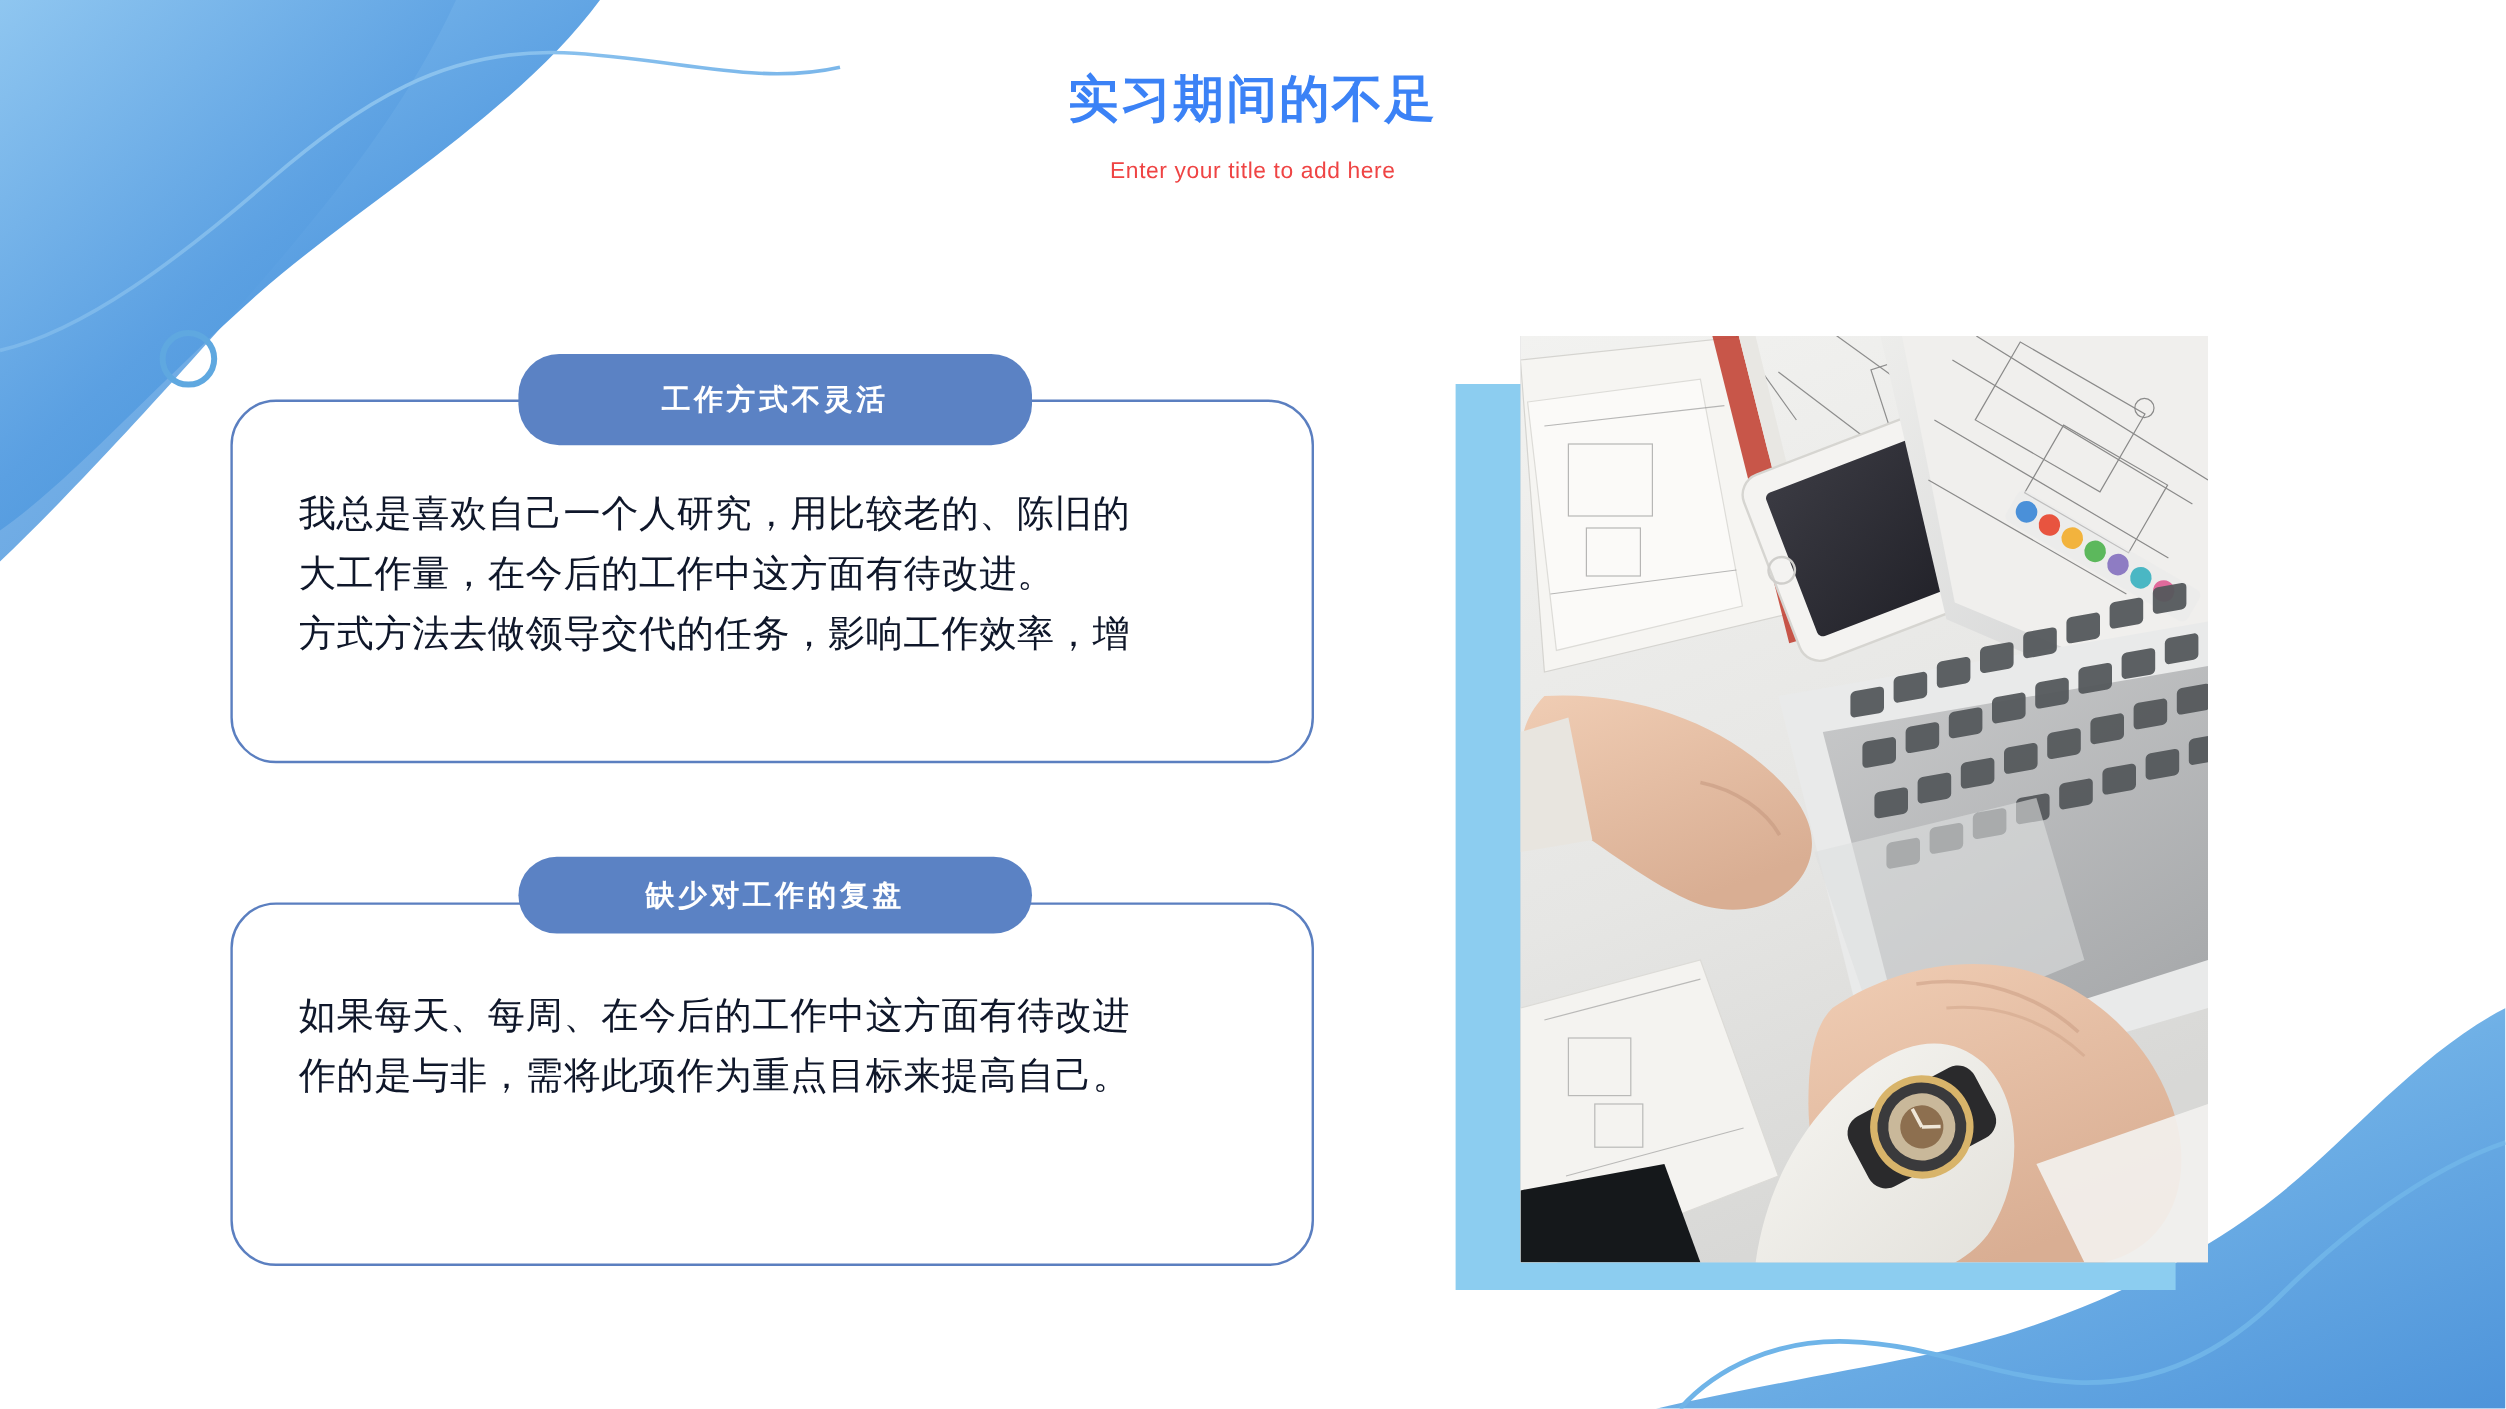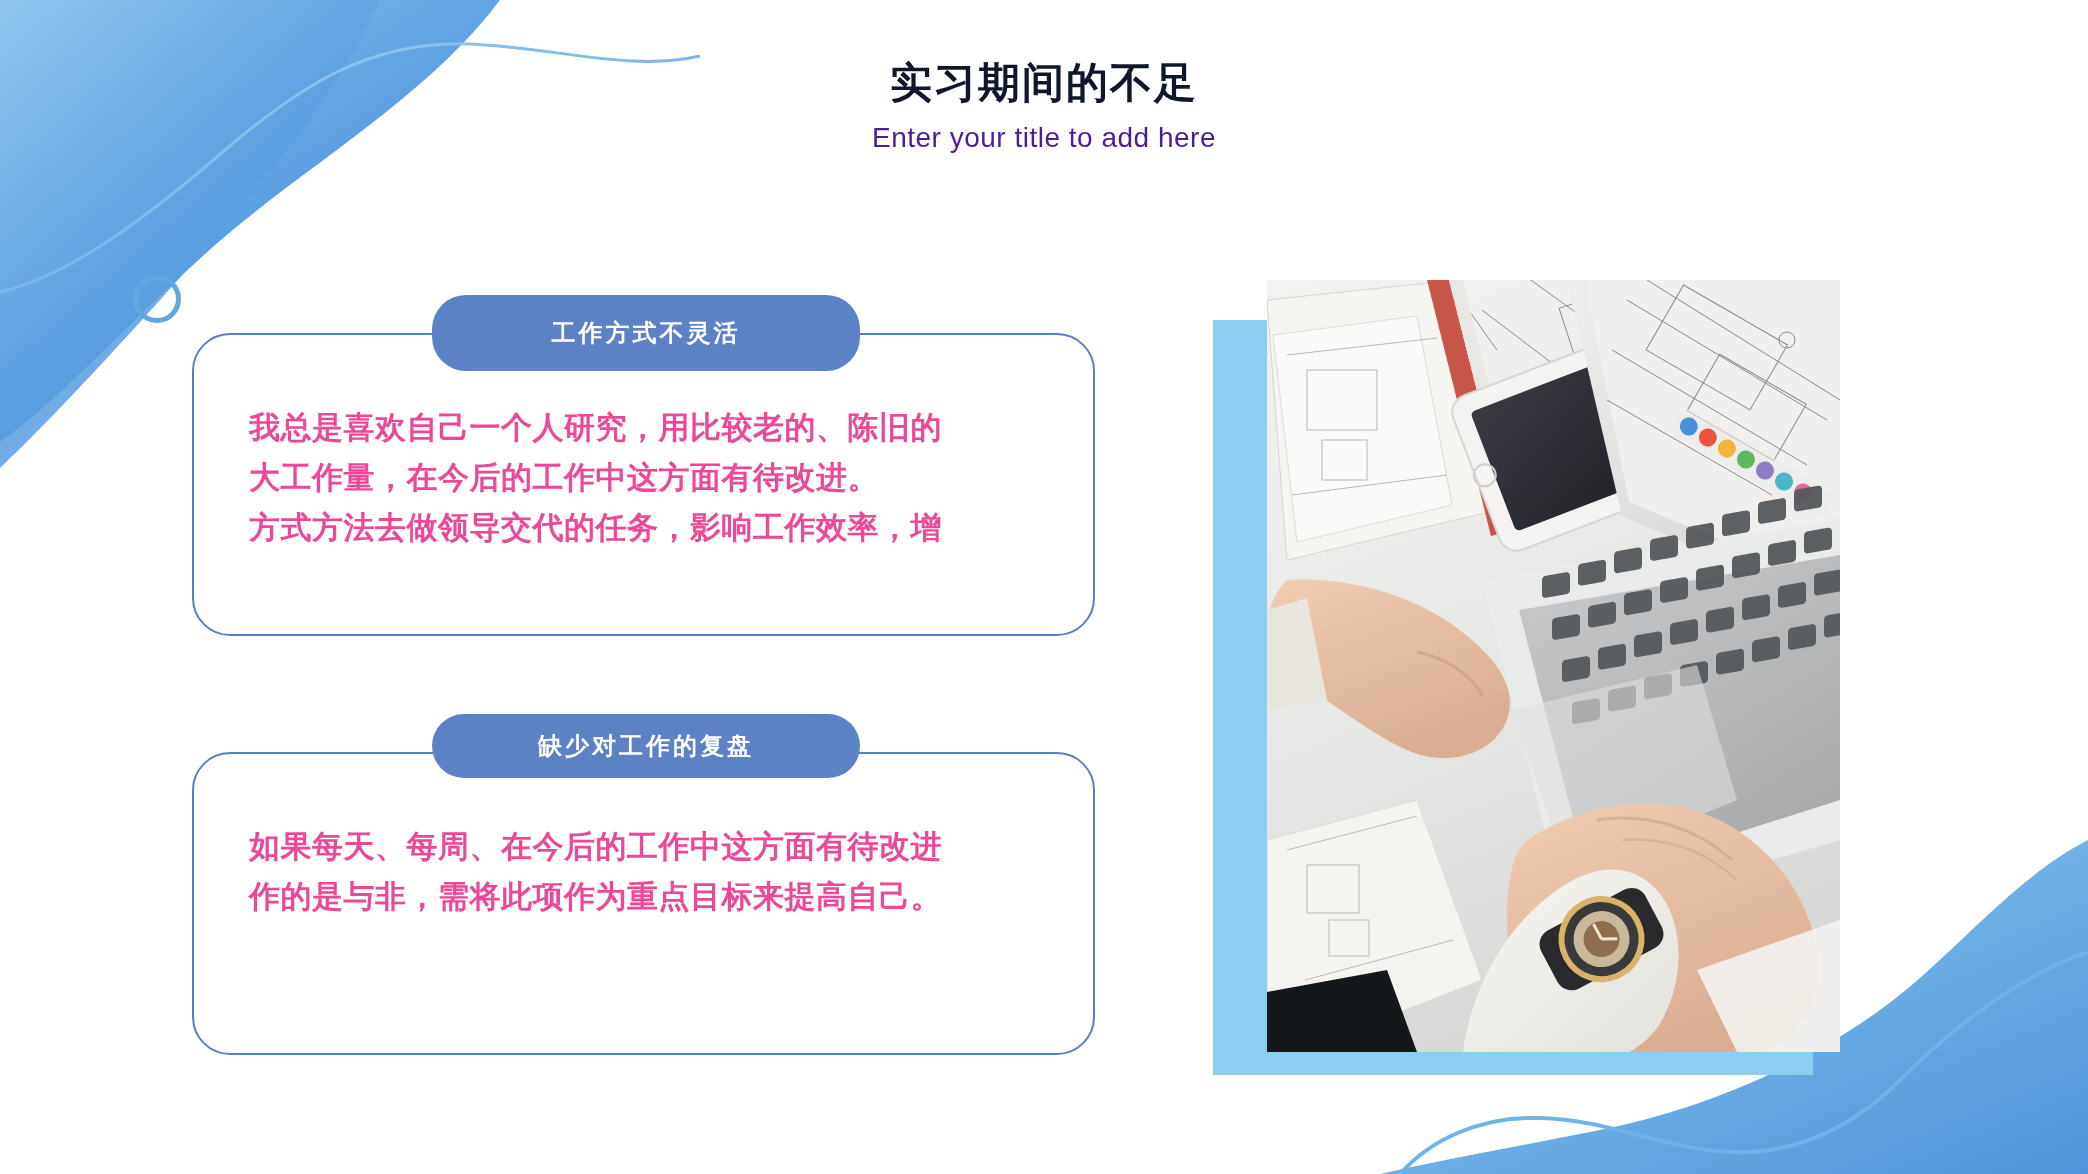--- a/index.html
+++ b/index.html
@@ -35,30 +35,30 @@
   .header {
     position: absolute;
     left: 0;
     top: 58px;
     width: 2088px;
     text-align: center;
   }
   .slide-title {
     font-size: 42px;
     font-weight: 700;
-    color: #0f172a;
+    color: #3b82f6;
     letter-spacing: 2px;
     line-height: 1.2;
     margin: 0;
   }
   .slide-subtitle {
-    margin-top: 14px;
-    font-size: 28px;
+    margin-top: 24px;
+    font-size: 19px;
     font-weight: 400;
-    color: #4c1d95;
+    color: #ef4444;
     letter-spacing: 0.5px;
   }
 
   
   .card {
     position: absolute;
     box-sizing: border-box;
     border: 2px solid #5b7fc0;
     border-radius: 38px;
     background: transparent;
@@ -66,23 +66,22 @@
   .card-1 { left: 192px; top: 333px; width: 903px; height: 303px; }
   .card-2 { left: 192px; top: 752px; width: 903px; height: 303px; }
 
   .card-body {
     position: absolute;
     left: 55px;
     right: 57px;
     top: 68px;
     font-size: 31px;
     line-height: 1.62;
-    color: #ec4899;
+    color: #0f172a;
     letter-spacing: 0.5px;
-    font-weight: bold;
   }
   .card-body p { margin: 0; }
 
   .badge {
     position: absolute;
     display: flex;
     align-items: center;
     justify-content: center;
     background: #5b82c4;
     color: #ffffff;

